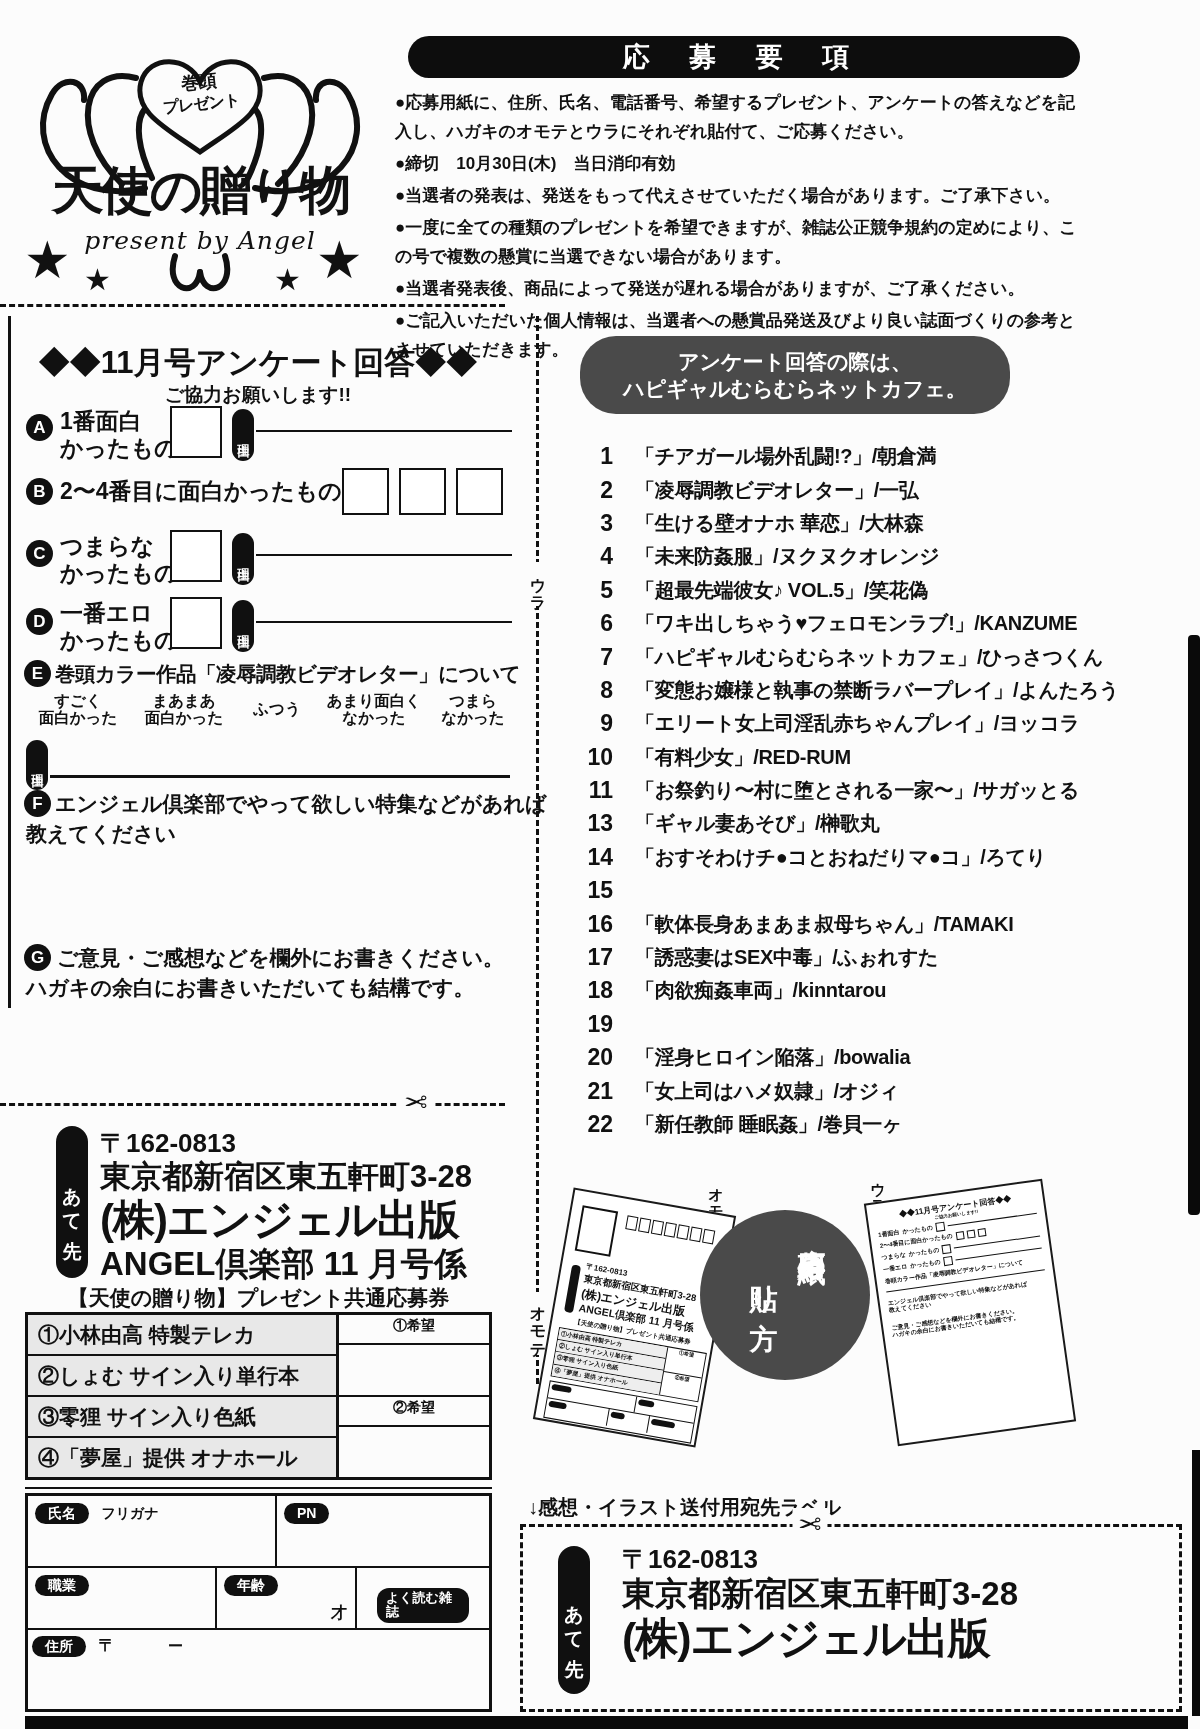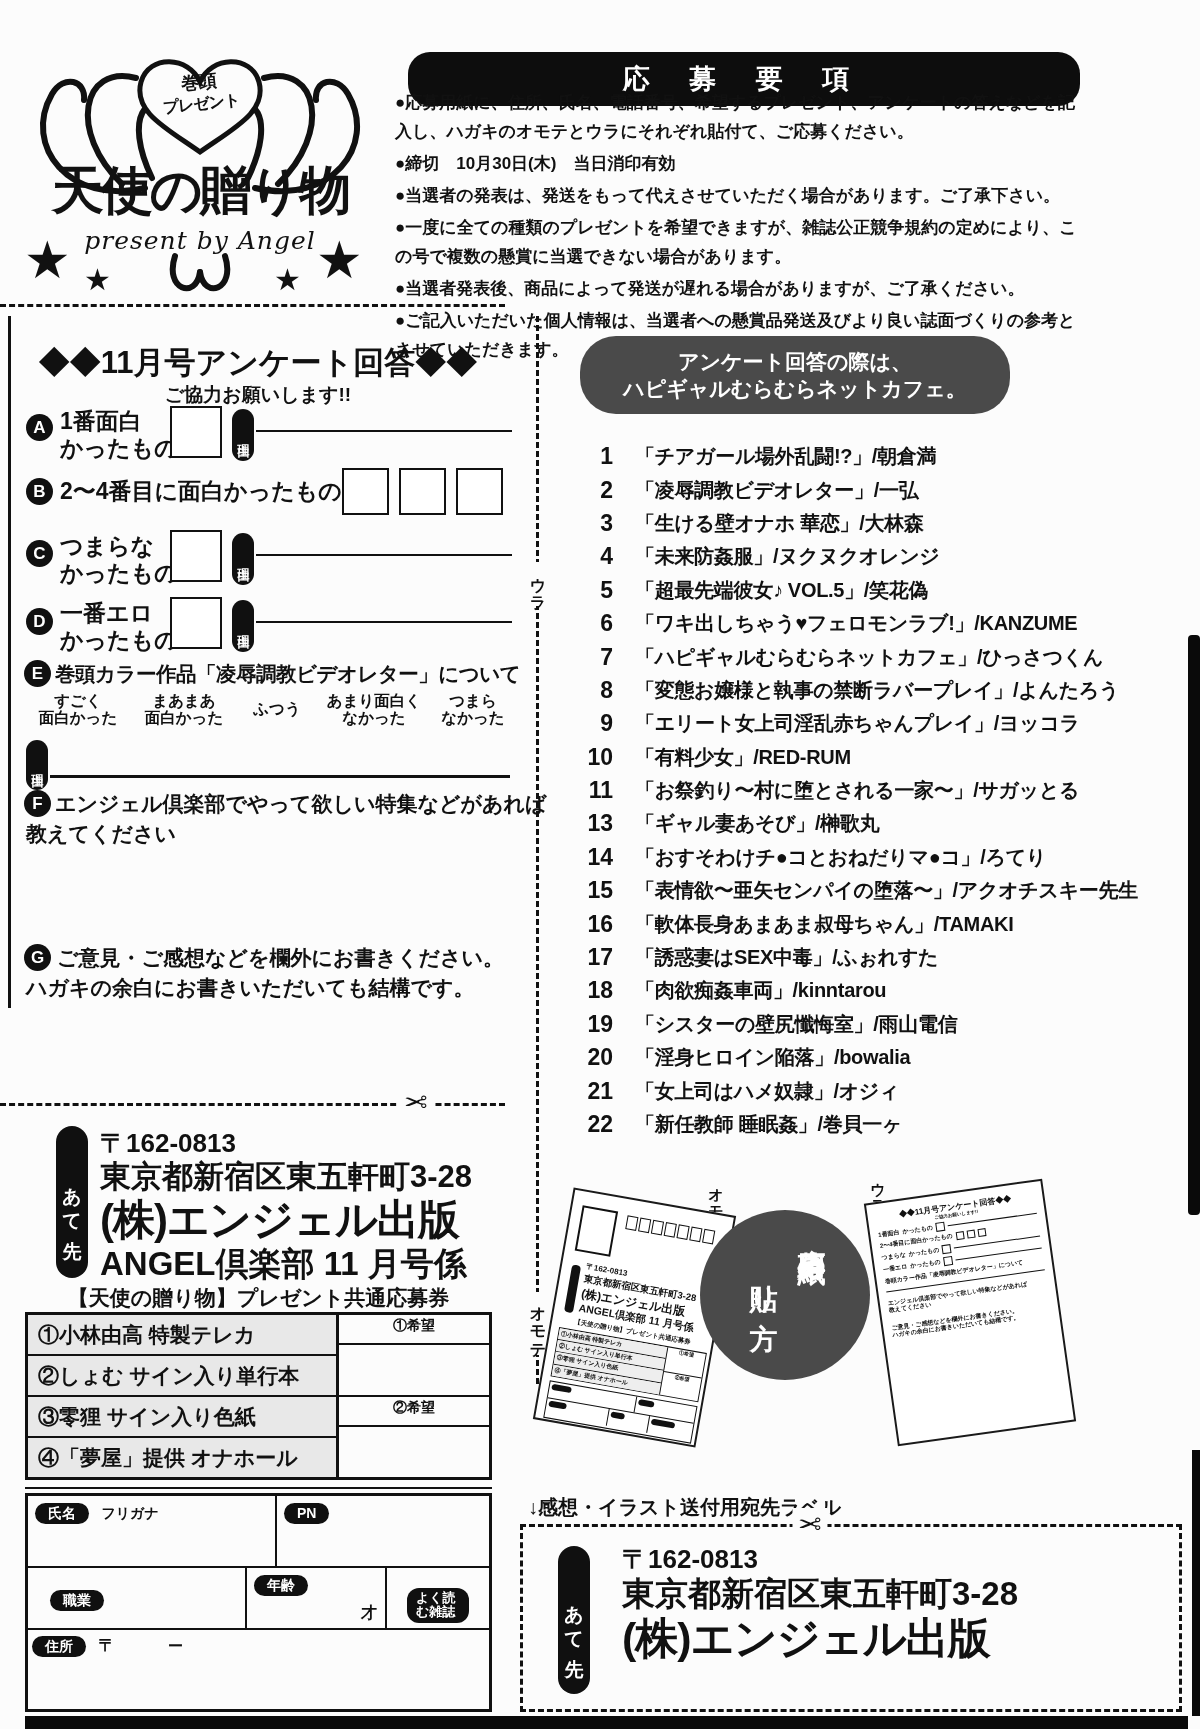--- a/index.html
+++ b/index.html
@@ -67,21 +67,21 @@
       <div class="b" style="font-size:16px;letter-spacing:-1px;">プレゼント</div>
     </div>
     <div class="abs center" style="left:0;top:118px;width:380px;font-size:52px;font-weight:900;letter-spacing:-3px;">天使の贈り物</div>
     <div class="abs center" style="left:0;top:188px;width:380px;font-size:25px;font-style:italic;font-family:'DejaVu Serif',serif;letter-spacing:1px;">present by Angel</div>
     <span class="abs" style="left:14px;top:192px;font-size:52px;">★</span>
     <span class="abs" style="left:74px;top:224px;font-size:30px;">★</span>
     <span class="abs" style="left:306px;top:192px;font-size:52px;">★</span>
     <span class="abs" style="left:264px;top:224px;font-size:30px;">★</span>
   </div>
 
-  <div class="abs banner" style="left:408px;top:52px;width:672px;height:54px;">
+  <div class="abs banner" style="left:408px;top:36px;width:672px;height:42px;">
     <span class="b" style="font-size:27px;letter-spacing:16px;">応 募 要 項</span>
   </div>
   <div class="abs bullets" style="left:395px;top:88px;width:692px;">
     <p>●応募用紙に、住所、氏名、電話番号、希望するプレゼント、アンケートの答えなどを記入し、ハガキのオモテとウラにそれぞれ貼付て、ご応募ください。</p>
     <p>●締切　10月30日(木)　当日消印有効</p>
     <p>●当選者の発表は、発送をもって代えさせていただく場合があります。ご了承下さい。</p>
     <p>●一度に全ての種類のプレゼントを希望できますが、雑誌公正競争規約の定めにより、この号で複数の懸賞に当選できない場合があります。</p>
     <p>●当選者発表後、商品によって発送が遅れる場合がありますが、ご了承ください。</p>
     <p>●ご記入いただいた個人情報は、当選者への懸賞品発送及びより良い誌面づくりの参考とさせていただきます。</p>
   </div>
@@ -220,37 +220,35 @@
     <div class="wrow">
         <span class="wno">13</span>
         <span class="wt">「ギャル妻あそび」/榊歌丸</span>
       </div>
     <div class="wrow">
         <span class="wno">14</span>
         <span class="wt">「おすそわけチ●コとおねだりマ●コ」/ろてり</span>
       </div>
     <div class="wrow">
         <span class="wno">15</span>
-        <span class="wt">「表情欲〜亜矢センパイの堕落〜」/アクオチスキー先生</span>
       </div>
     <div class="wrow">
         <span class="wno">16</span>
         <span class="wt">「軟体長身あまあま叔母ちゃん」/TAMAKI</span>
       </div>
     <div class="wrow">
         <span class="wno">17</span>
         <span class="wt">「誘惑妻はSEX中毒」/ふぉれすた</span>
       </div>
     <div class="wrow">
         <span class="wno">18</span>
         <span class="wt">「肉欲痴姦車両」/kinntarou</span>
       </div>
     <div class="wrow">
         <span class="wno">19</span>
-        <span class="wt">「シスターの壁尻懺悔室」/雨山電信</span>
       </div>
     <div class="wrow">
         <span class="wno">20</span>
         <span class="wt">「淫身ヒロイン陥落」/bowalia</span>
       </div>
     <div class="wrow">
         <span class="wno">21</span>
         <span class="wt">「女上司はハメ奴隷」/オジィ</span>
       </div>
     <div class="wrow">
@@ -388,21 +386,21 @@
     <div style="height:70px;border-bottom:2.5px solid #111;display:flex;">
       <div style="width:233px;border-right:2.5px solid #111;padding:7px;">
         <span class="hpill">氏名</span>
         <span class="b" style="font-size:14px;margin-left:8px;">フリガナ</span>
       </div>
       <div style="flex:1;padding:7px;">
         <span class="hpill">PN</span>
       </div>
     </div>
     <div style="height:60px;border-bottom:2.5px solid #111;display:flex;">
-      <div style="width:173px;border-right:2.5px solid #111;padding:22px;">
+      <div style="width:173px;border-right:2.5px solid #111;padding:7px;">
         <span class="hpill">職業</span>
       </div>
       <div style="width:124px;border-right:2.5px solid #111;padding:7px;position:relative;">
         <span class="hpill">年齢</span>
         <span class="b" style="position:absolute;right:8px;bottom:4px;font-size:16px;">才</span>
       </div>
       <div style="flex:1;padding:20px;">
         <span class="hpill" style="font-size:13px;padding:3px 9px;">よく読む雑誌</span>
       </div>
     </div>

